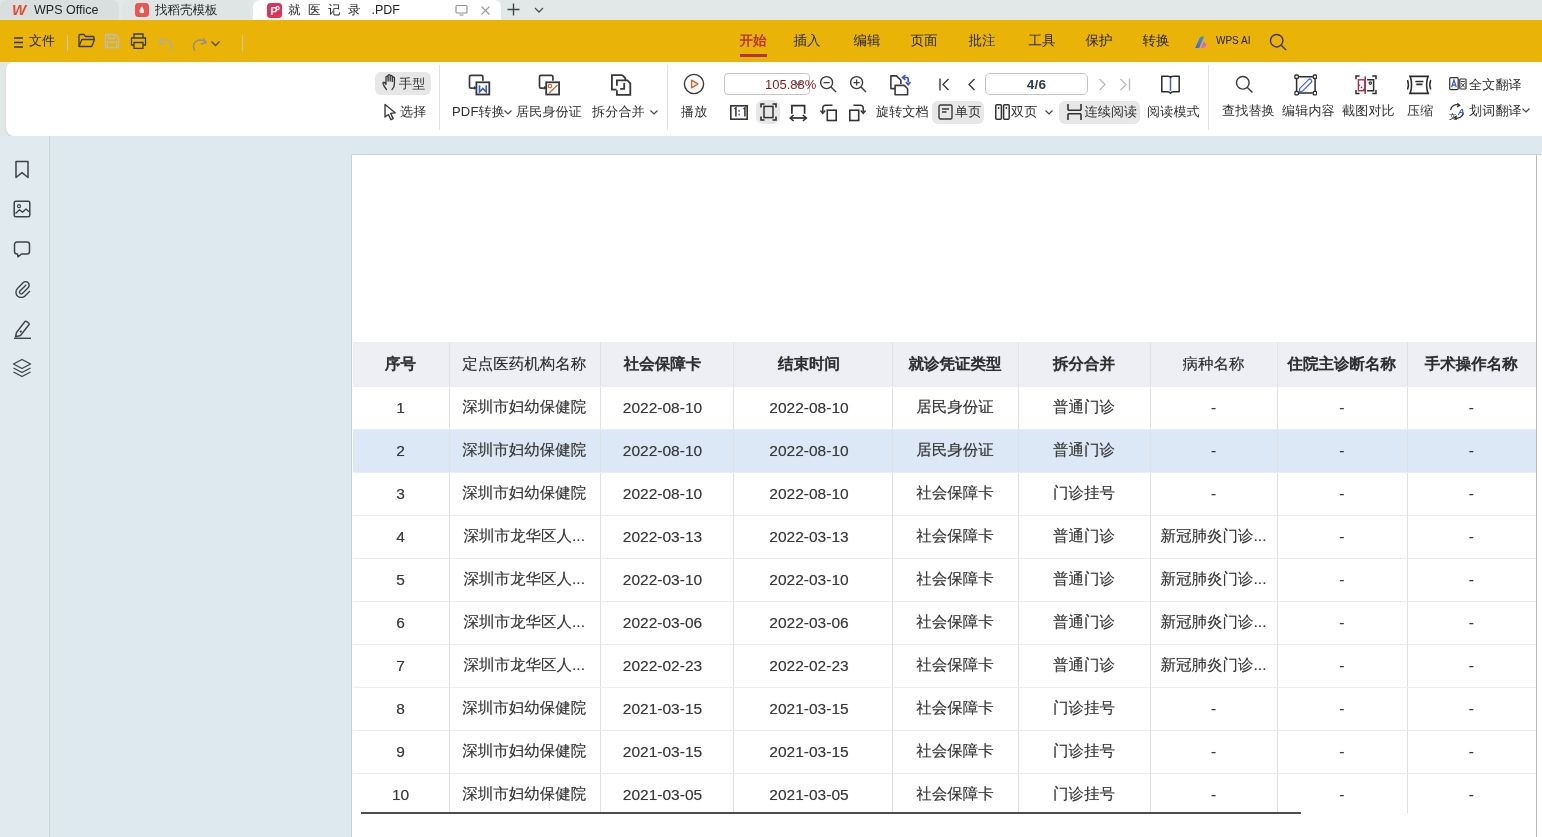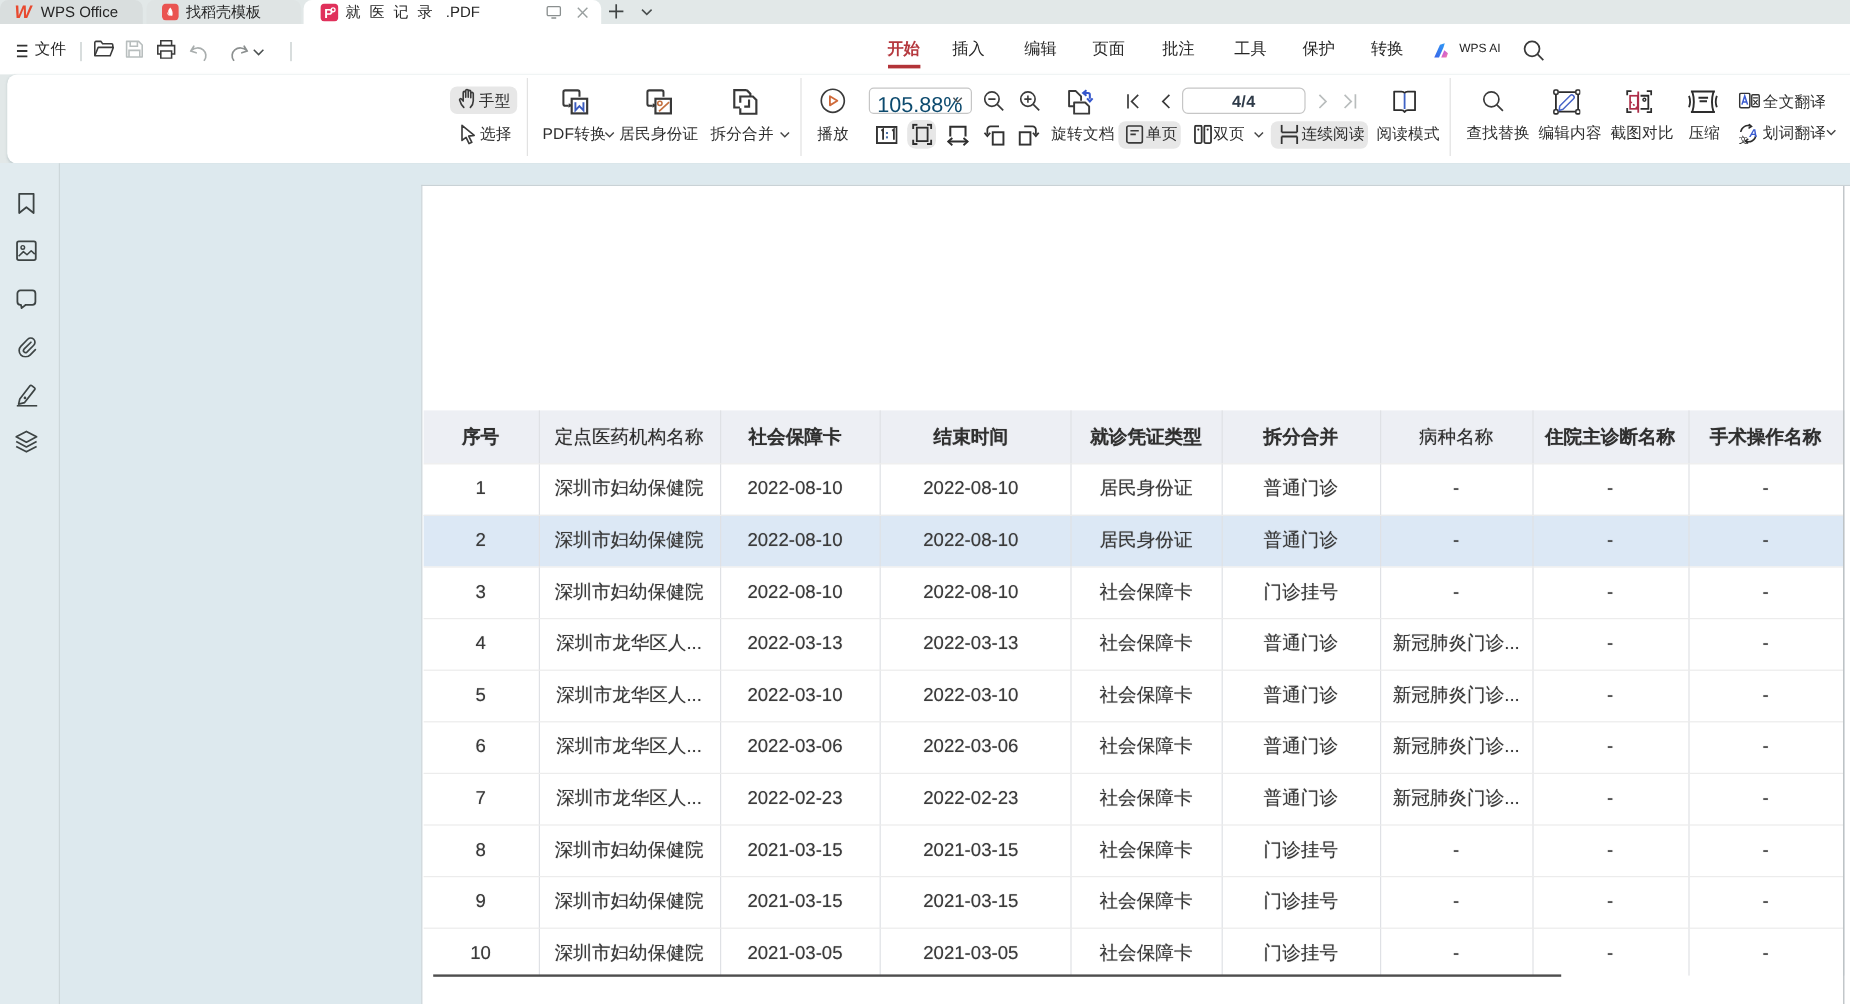--- a/index.html
+++ b/index.html
@@ -7,21 +7,21 @@
 .abs{position:absolute}
 .ic{position:absolute}
 svg{display:block}
 
 #tabbar{position:absolute;left:0;top:0;width:1542px;height:20px;background:#e2e8e8}
 .tab{position:absolute;top:0;height:20px;border-radius:7px 7px 0 0;display:flex;align-items:center;font-size:12.5px;color:#252525}
 #tab1{left:0;width:119px;background:#d9dede}
 #tab2{left:122px;width:129px;background:#dfe4e4}
 #tab3{left:253px;width:248px;background:#ffffff}
 
-#menurow{position:absolute;left:0;top:20px;width:1542px;height:42px;background:#ffffff}
+#menurow{position:absolute;left:0;top:20px;width:1542px;height:42px;background:#eab308}
 .mi{position:absolute;top:0;height:42px;line-height:42px;font-size:13.5px;color:#262626;text-align:center}
 
 #toolbar{position:absolute;left:6px;top:62px;width:1536px;height:74px;background:#fff;border-radius:8px 0 0 8px;box-shadow:0 1px 2px rgba(150,170,175,.45)}
 .tsep{position:absolute;top:3px;width:1px;height:65px;background:#e2e2e2}
 .tl{position:absolute;font-size:13px;height:14px;line-height:14px;color:#2e2e2e;white-space:nowrap;letter-spacing:0.2px}
 .hl{position:absolute;background:#e7e7e7;border-radius:6px}
 #content{position:absolute;left:0;top:136px;width:1542px;height:701px;background:#dde9ee}
 #sidebar{position:absolute;left:0;top:136px;width:50px;height:701px;background:#e1ebef;border-right:1px solid #cdd7da}
 #page{position:absolute;left:351px;top:153.5px;width:1191px;height:683.5px;background:#fff;border-top:1.5px solid #c9d2d6;border-left:1.5px solid #c9d2d6}
 .cell{position:absolute;height:43px;display:flex;align-items:center;justify-content:center;font-size:15.5px;color:#3a3a3a;white-space:nowrap;text-shadow:0 0 .7px rgba(60,60,60,.55)}
@@ -167,21 +167,21 @@
   </svg>
 <div class="tsep" style="left:667px;top:65px"></div>
 
 <svg class="ic" style="left:683px;top:73px" width="22" height="22" viewBox="0 0 22 22">
     <circle cx="11" cy="11" r="9.6" fill="none" stroke="#3a3a3a" stroke-width="1.4"></circle>
     <path d="M8.6 7.2 L14.8 11 L8.6 14.8 Z" fill="none" stroke="#cf6a3a" stroke-width="1.5" stroke-linejoin="round"></path>
   </svg>
 <div class="tl" style="left:681px;top:105px">播放</div>
 
 <div class="abs" style="left:724px;top:72.5px;width:86px;height:22px;border:1px solid #c6c6c6;border-radius:4px;background:#fff"></div>
-<div class="abs" style="left:731px;top:77px;font-size:18px;color:#0c4a6e">105.88%</div>
+<div class="abs" style="left:765px;top:77px;font-size:13px;color:#7f1d1d">105.88%</div>
 <svg class="ic" style="left:793px;top:80px" width="10" height="7" viewBox="0 0 10 7">
     <path d="M1.5 1.5 l3.5 3.5 3.5-3.5" fill="none" stroke="#555" stroke-width="1.2"></path>
   </svg>
 
 <svg class="ic" style="left:819px;top:75px" width="19" height="19" viewBox="0 0 19 19">
     <circle cx="7.6" cy="7.6" r="6" fill="none" stroke="#3a3a3a" stroke-width="1.4"></circle>
     <path d="M12 12 l5 5" stroke="#3a3a3a" stroke-width="1.4"></path>
     <path d="M4.6 7.6 h6" stroke="#3a3a3a" stroke-width="1.3"></path>
   </svg>
 <svg class="ic" style="left:849px;top:75px" width="19" height="19" viewBox="0 0 19 19">
@@ -227,21 +227,21 @@
 <div class="tl" style="left:876px;top:105px">旋转文档</div>
 
 <svg class="ic" style="left:938px;top:78px" width="13" height="13" viewBox="0 0 13 13">
     <path d="M2 0.5 v12" stroke="#3a3a3a" stroke-width="1.4"></path>
     <path d="M10.5 1 L5 6.5 l5.5 5.5" fill="none" stroke="#3a3a3a" stroke-width="1.4"></path>
   </svg>
 <svg class="ic" style="left:967px;top:78px" width="9" height="13" viewBox="0 0 9 13">
     <path d="M7.5 1 L2 6.5 l5.5 5.5" fill="none" stroke="#3a3a3a" stroke-width="1.4"></path>
   </svg>
 <div class="abs" style="left:985px;top:72.5px;width:103px;height:22px;border:1px solid #c6c6c6;border-radius:5px;background:#fff"></div>
-<div class="abs" style="left:985px;top:77px;width:103px;text-align:center;font-size:13.5px;color:#2f3b49;font-weight:bold;letter-spacing:.3px">4/4</div>
+<div class="abs" style="left:985px;top:77px;width:103px;text-align:center;font-size:13.5px;color:#2f3b49;font-weight:bold;letter-spacing:.3px">4/6</div>
 <svg class="ic" style="left:1098px;top:78px" width="9" height="13" viewBox="0 0 9 13">
     <path d="M1.5 1 L7 6.5 l-5.5 5.5" fill="none" stroke="#b9bdbd" stroke-width="1.4"></path>
   </svg>
 <svg class="ic" style="left:1119px;top:78px" width="13" height="13" viewBox="0 0 13 13">
     <path d="M1.5 1 L7 6.5 l-5.5 5.5" fill="none" stroke="#b9bdbd" stroke-width="1.4"></path>
     <path d="M10.5 0.5 v12" stroke="#b9bdbd" stroke-width="1.4"></path>
   </svg>
 
 <svg class="ic" style="left:1159.5px;top:74.5px" width="21" height="20" viewBox="0 0 21 20">
     <path d="M1.8 1.3 H7.9 c1.2.1 2.1.5 2.6 1.2 .5-.7 1.4-1.1 2.6-1.2 H19.2 V16.8 H13.3 c-1.2 0-2.2.6-2.8 1.6 -.6-1-1.6-1.6-2.8-1.6 H1.8 Z" fill="none" stroke="#2d2d2d" stroke-width="1.5" stroke-linejoin="round"></path>

